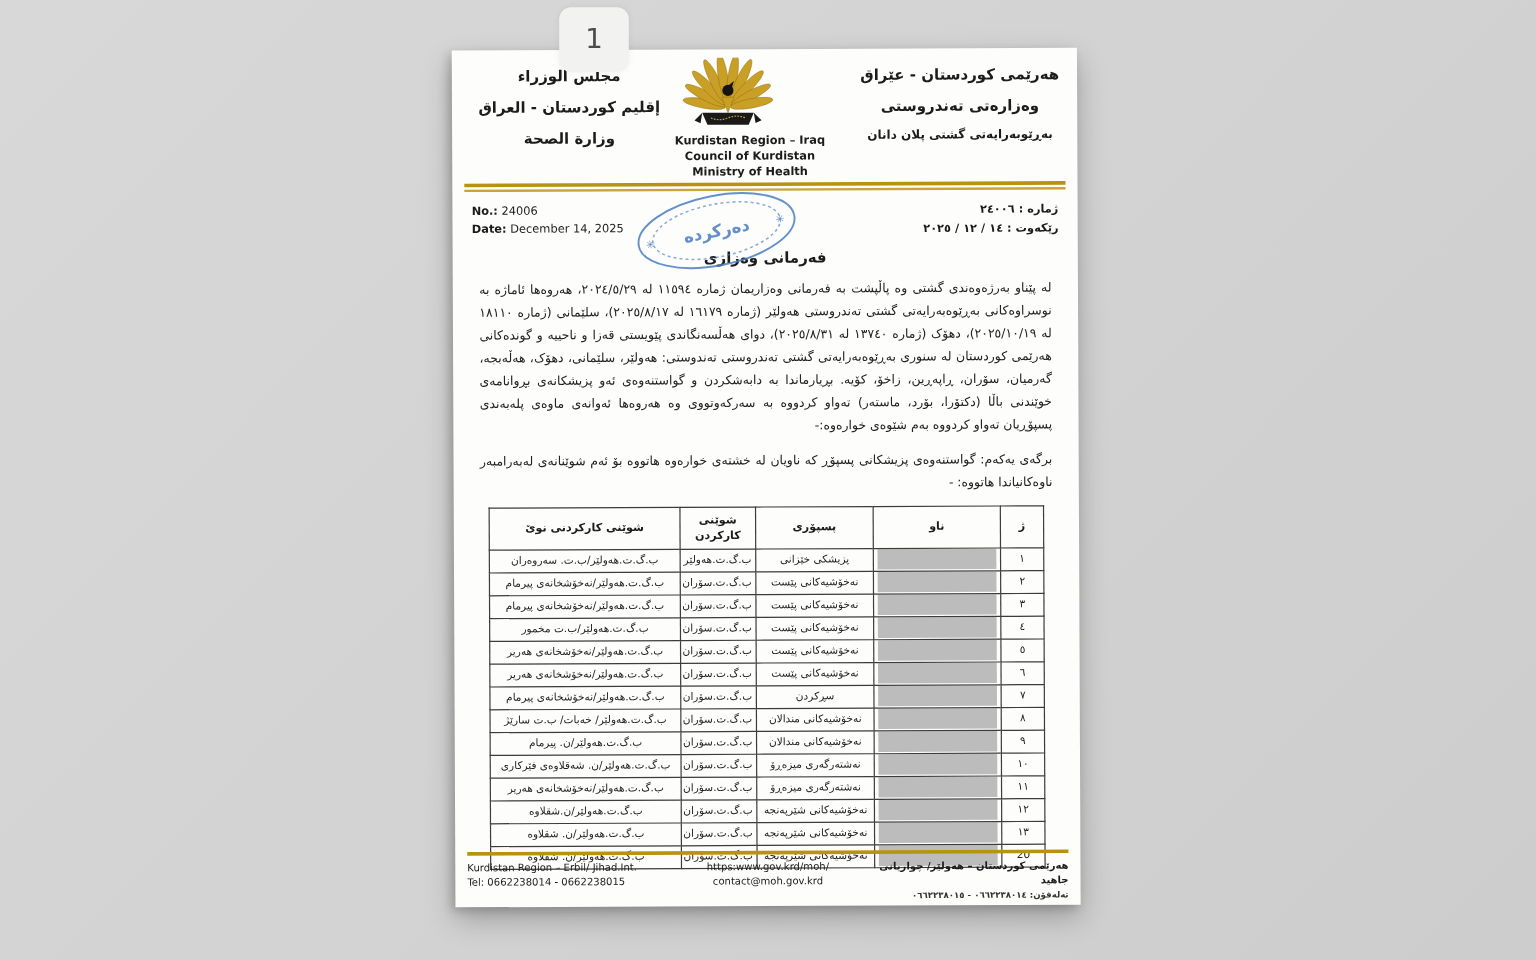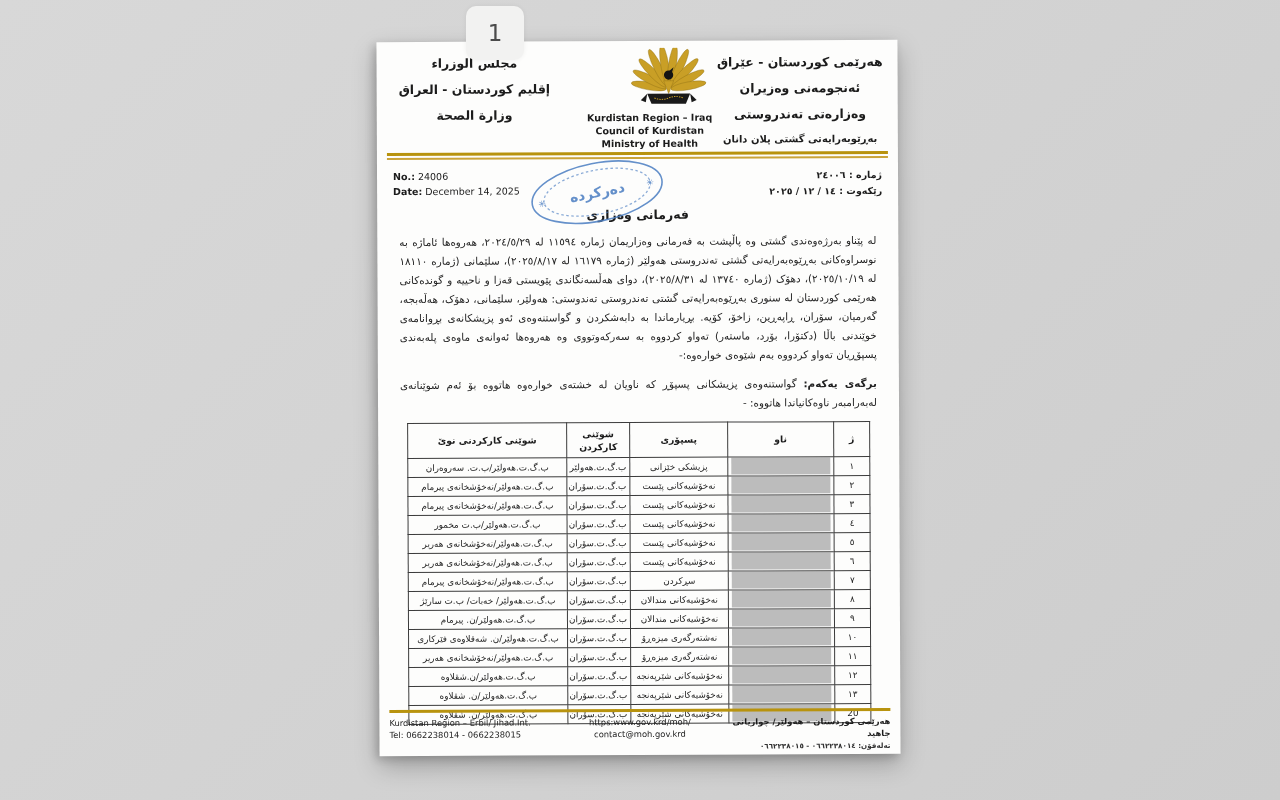--- a/index.html
+++ b/index.html
@@ -26,21 +26,21 @@
     background:#f2f2f1;border-radius:10px;z-index:6;
     display:flex;align-items:center;justify-content:center;
     font-size:23px;color:#4b4b4b;box-shadow:0 0 5px rgba(0,0,0,.06);
   }
 
   
   .letterhead{display:flex;padding:9px 10px 0 10px;height:100px;}
   .lh-col{flex:1;text-align:center;}
   .lh-ar,.lh-ku{direction:rtl;font-weight:bold;font-size:12.5px;line-height:26px;}
   .lh-ar .small,.lh-ku .small{font-size:10px;line-height:24px;}
-  .lh-center{flex:0 0 150px;display:flex;flex-direction:column;align-items:flex-end;}
+  .lh-center{flex:0 0 150px;display:flex;flex-direction:column;align-items:flex-start;}
   .lh-center .eng{font-weight:bold;font-size:9.5px;line-height:13px;text-align:center;white-space:nowrap;}
   .emblem{margin-top:-2px;}
 
   
   .rule-wrap{padding:0 10px;margin-top:2px;}
   .rule-thick{height:3px;background:#b8930e;}
   .rule-thin{height:1.5px;background:#caa43a;margin-top:2px;}
 
   
   .meta-row{display:flex;justify-content:space-between;padding:9px 16px 0 16px;font-size:9.5px;}
@@ -52,21 +52,21 @@
   .stamp{position:absolute;left:150px;top:112px;z-index:4;transform:rotate(-11deg);opacity:.85;}
 
   
   .doc-title{text-align:center;font-weight:bold;font-size:12.5px;margin-top:7px;direction:rtl;}
 
   
   .para{
     direction:rtl;text-align:justify;font-size:10.4px;line-height:19px;
     margin:10px 22px 0 22px;color:#222;
   }
-  .para b{font-weight:bold;}
+  .para b{font-weight:normal;}
 
   
   table.transfer{
     border-collapse:collapse;direction:rtl;margin:9px auto 0 auto;
     font-size:8.8px;table-layout:fixed;width:462px;
   }
   table.transfer col.w-no{width:36px;}
   table.transfer col.w-name{width:106px;}
   table.transfer col.w-spec{width:98px;}
   table.transfer col.w-wp{width:63px;}
@@ -127,21 +127,20 @@
         </svg>
         <div class="eng">
           <div>Kurdistan Region – Iraq</div>
           <div>Council of Kurdistan</div>
           <div>Ministry of Health</div>
         </div>
       </div>
 
       <div class="lh-col lh-ku">
         <div>هەرێمی کوردستان - عێراق</div>
-        <div>ئەنجومەنی وەزیران</div>
         <div>وەزارەتی تەندروستی</div>
         <div class="small">بەڕێوبەرایەتی گشتی پلان دانان</div>
       </div>
     </div>
 
     <div class="rule-wrap">
       <div class="rule-thick"></div>
       <div class="rule-thin"></div>
     </div>
 

